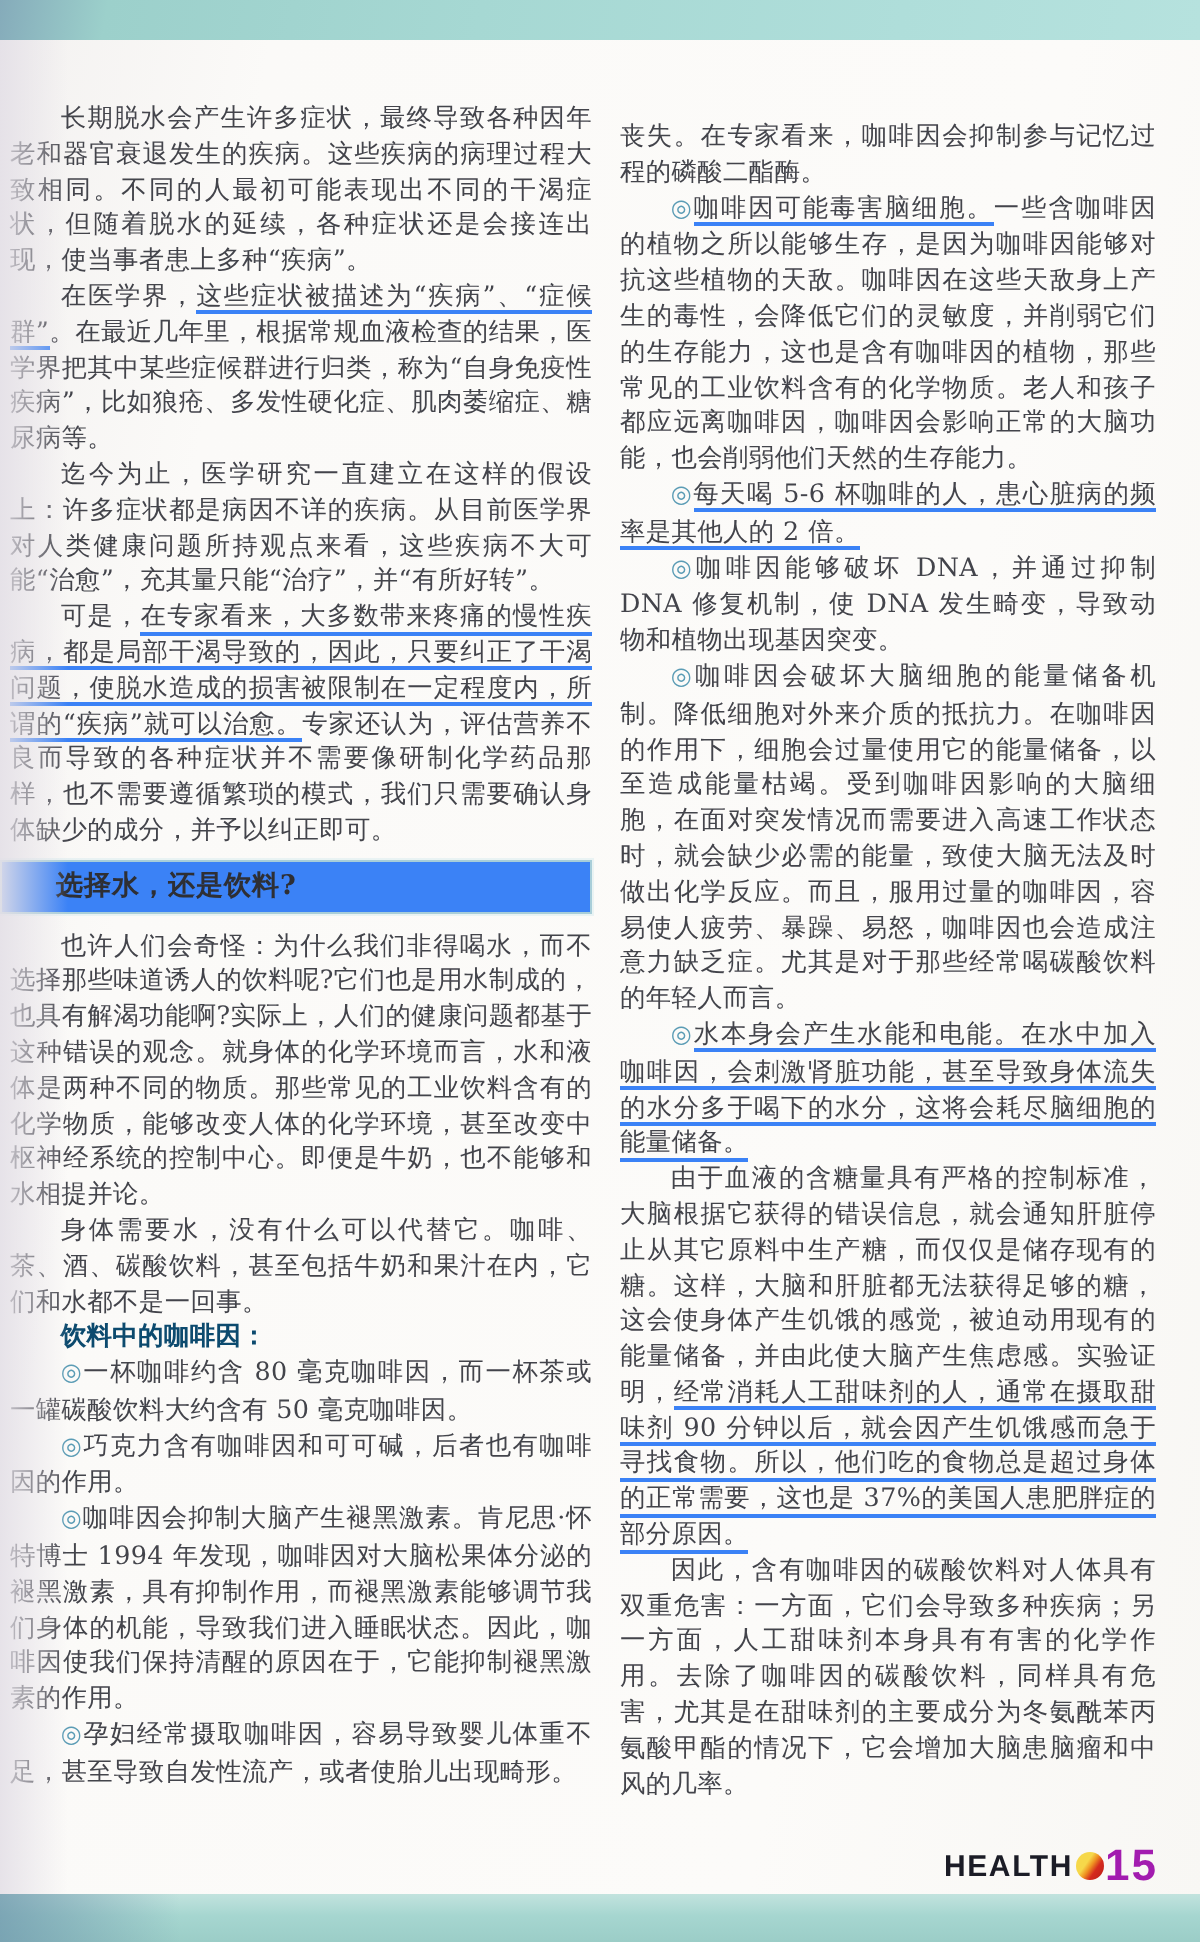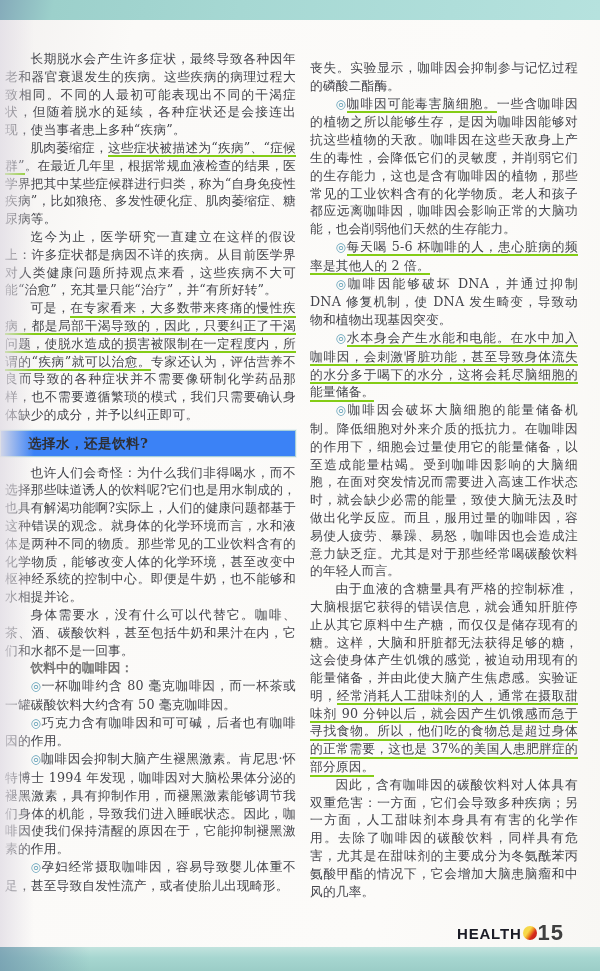--- a/index.html
+++ b/index.html
@@ -30,69 +30,69 @@
     padding:0;box-sizing:border-box;
   }
   .col{
     font-size:12.7px;line-height:17.8px;color:#43444b;text-align:justify;
     letter-spacing:0.2px;
   }
   .col-left{width:291px;margin-left:5px;}
   .col-right{width:268px;margin-left:14px;padding-top:9px;}
   .para{margin:0;text-indent:2em;}
   .para.noindent{text-indent:0;}
-  .u{border-bottom:2px solid #84cc16;padding-bottom:.5px;}
-  .bold{font-weight:bold;color:#737373;}
+  .u{border-bottom:2px solid #3b82f6;padding-bottom:.5px;}
+  .bold{font-weight:bold;color:#0c4a6e;}
   .bullet{color:#5b9cb5;font-size:12px;}
   .header-box{
     border:1.5px solid #a8ced9;background:#3b82f6;
     margin:6px 0 7px -5px;padding:4px 8px 3px 27px;
     font-weight:bold;font-size:13.5px;color:#2e2f34;letter-spacing:.5px;
     box-shadow:0 0 0 1px rgba(200,228,234,.35);
   }
   .footer{
-    position:absolute;right:36px;bottom:25px;display:flex;align-items:center;gap:1px;
+    position:absolute;right:21px;bottom:25px;display:flex;align-items:center;gap:1px;
     font-family:"Liberation Sans","DejaVu Sans",sans-serif;
     margin-top:12px;
   }
   .brand{font-weight:bold;font-size:15px;letter-spacing:.8px;color:#1b1c26;}
   .logo-dot{
     width:14px;height:14px;border-radius:50%;
     background:linear-gradient(125deg,#f6d84a 38%,#ef9322 52%,#d52a1d 68%,#b81d17 100%);
   }
-  .page-num{font-weight:bold;font-size:22px;color:#404040;letter-spacing:1px;}
+  .page-num{font-weight:bold;font-size:22px;color:#a21caf;letter-spacing:1px;}
 </style>
 </head>
 <body>
 
 <div class="top-band"></div>
 <div class="gutter-fade"></div>
 
 <div class="content">
   <div class="col col-left" id="col-left">
       <p class="para"><span>长期脱水会产生许多症状，最终导致各种因年老和器官衰退发生的疾病。这些疾病的病理过程大致相同。不同的人最初可能表现出不同的干渴症状，但随着脱水的延续，各种症状还是会接连出现，使当事者患上多种“疾病”。</span></p>
-      <p class="para"><span>肌肉萎缩症，</span><span class="u">这些症状被描述为“疾病”、“症候群”</span><span>。在最近几年里，根据常规血液检查的结果，医学界把其中某些症候群进行归类，称为“自身免疫性疾病”，比如狼疮、多发性硬化症、肌肉萎缩症、糖尿病等。</span></p>
+      <p class="para"><span>在医学界，</span><span class="u">这些症状被描述为“疾病”、“症候群”</span><span>。在最近几年里，根据常规血液检查的结果，医学界把其中某些症候群进行归类，称为“自身免疫性疾病”，比如狼疮、多发性硬化症、肌肉萎缩症、糖尿病等。</span></p>
       <p class="para"><span>迄今为止，医学研究一直建立在这样的假设上：许多症状都是病因不详的疾病。从目前医学界对人类健康问题所持观点来看，这些疾病不大可能“治愈”，充其量只能“治疗”，并“有所好转”。</span></p>
       <p class="para"><span>可是，</span><span class="u">在专家看来，大多数带来疼痛的慢性疾病，都是局部干渴导致的，因此，只要纠正了干渴问题，使脱水造成的损害被限制在一定程度内，所谓的“疾病”就可以治愈。</span><span>专家还认为，评估营养不良而导致的各种症状并不需要像研制化学药品那样，也不需要遵循繁琐的模式，我们只需要确认身体缺少的成分，并予以纠正即可。</span></p>
       <div class="header-box">选择水，还是饮料?</div>
       <p class="para"><span>也许人们会奇怪：为什么我们非得喝水，而不选择那些味道诱人的饮料呢?它们也是用水制成的，也具有解渴功能啊?实际上，人们的健康问题都基于这种错误的观念。就身体的化学环境而言，水和液体是两种不同的物质。那些常见的工业饮料含有的化学物质，能够改变人体的化学环境，甚至改变中枢神经系统的控制中心。即便是牛奶，也不能够和水相提并论。</span></p>
       <p class="para"><span>身体需要水，没有什么可以代替它。咖啡、茶、酒、碳酸饮料，甚至包括牛奶和果汁在内，它们和水都不是一回事。</span></p>
       <p class="para"><span class="bold">饮料中的咖啡因：</span></p>
       <p class="para"><span class="bullet">◎</span><span>一杯咖啡约含 80 毫克咖啡因，而一杯茶或一罐碳酸饮料大约含有 50 毫克咖啡因。</span></p>
       <p class="para"><span class="bullet">◎</span><span>巧克力含有咖啡因和可可碱，后者也有咖啡因的作用。</span></p>
       <p class="para"><span class="bullet">◎</span><span>咖啡因会抑制大脑产生褪黑激素。肯尼思·怀特博士 1994 年发现，咖啡因对大脑松果体分泌的褪黑激素，具有抑制作用，而褪黑激素能够调节我们身体的机能，导致我们进入睡眠状态。因此，咖啡因使我们保持清醒的原因在于，它能抑制褪黑激素的作用。</span></p>
       <p class="para"><span class="bullet">◎</span><span>孕妇经常摄取咖啡因，容易导致婴儿体重不足，甚至导致自发性流产，或者使胎儿出现畸形。</span></p>
     </div>
   <div class="col col-right" id="col-right">
-      <p class="para noindent"><span>丧失。实验显示，咖啡因会抑制参与记忆过程的磷酸二酯酶。</span></p>
+      <p class="para noindent"><span>丧失。在专家看来，咖啡因会抑制参与记忆过程的磷酸二酯酶。</span></p>
       <p class="para"><span class="bullet">◎</span><span class="u">咖啡因可能毒害脑细胞。</span><span>一些含咖啡因的植物之所以能够生存，是因为咖啡因能够对抗这些植物的天敌。咖啡因在这些天敌身上产生的毒性，会降低它们的灵敏度，并削弱它们的生存能力，这也是含有咖啡因的植物，那些常见的工业饮料含有的化学物质。老人和孩子都应远离咖啡因，咖啡因会影响正常的大脑功能，也会削弱他们天然的生存能力。</span></p>
       <p class="para"><span class="bullet">◎</span><span class="u">每天喝 5-6 杯咖啡的人，患心脏病的频率是其他人的 2 倍。</span></p>
       <p class="para"><span class="bullet">◎</span><span>咖啡因能够破坏 DNA，并通过抑制 DNA 修复机制，使 DNA 发生畸变，导致动物和植物出现基因突变。</span></p>
+      <p class="para"><span class="bullet">◎</span><span>咖啡因会破坏大脑细胞的能量储备机制。降低细胞对外来介质的抵抗力。在咖啡因的作用下，细胞会过量使用它的能量储备，以至造成能量枯竭。受到咖啡因影响的大脑细胞，在面对突发情况而需要进入高速工作状态时，就会缺少必需的能量，致使大脑无法及时做出化学反应。而且，服用过量的咖啡因，容易使人疲劳、暴躁、易怒，咖啡因也会造成注意力缺乏症。尤其是对于那些经常喝碳酸饮料的年轻人而言。</span></p>
       <p class="para"><span class="bullet">◎</span><span class="u">水本身会产生水能和电能。在水中加入咖啡因，会刺激肾脏功能，甚至导致身体流失的水分多于喝下的水分，这将会耗尽脑细胞的能量储备。</span></p>
-      <p class="para"><span class="bullet">◎</span><span>咖啡因会破坏大脑细胞的能量储备机制。降低细胞对外来介质的抵抗力。在咖啡因的作用下，细胞会过量使用它的能量储备，以至造成能量枯竭。受到咖啡因影响的大脑细胞，在面对突发情况而需要进入高速工作状态时，就会缺少必需的能量，致使大脑无法及时做出化学反应。而且，服用过量的咖啡因，容易使人疲劳、暴躁、易怒，咖啡因也会造成注意力缺乏症。尤其是对于那些经常喝碳酸饮料的年轻人而言。</span></p>
       <p class="para"><span>由于血液的含糖量具有严格的控制标准，大脑根据它获得的错误信息，就会通知肝脏停止从其它原料中生产糖，而仅仅是储存现有的糖。这样，大脑和肝脏都无法获得足够的糖，这会使身体产生饥饿的感觉，被迫动用现有的能量储备，并由此使大脑产生焦虑感。实验证明，</span><span class="u">经常消耗人工甜味剂的人，通常在摄取甜味剂 90 分钟以后，就会因产生饥饿感而急于寻找食物。所以，他们吃的食物总是超过身体的正常需要，这也是 37%的美国人患肥胖症的部分原因。</span></p>
       <p class="para"><span>因此，含有咖啡因的碳酸饮料对人体具有双重危害：一方面，它们会导致多种疾病；另一方面，人工甜味剂本身具有有害的化学作用。去除了咖啡因的碳酸饮料，同样具有危害，尤其是在甜味剂的主要成分为冬氨酰苯丙氨酸甲酯的情况下，它会增加大脑患脑瘤和中风的几率。</span></p>
     </div>
 </div>
 
 <div class="footer">
   <span class="brand">HEALTH</span>
   <span class="logo-dot"></span>
   <span class="page-num">15</span>
 </div>

